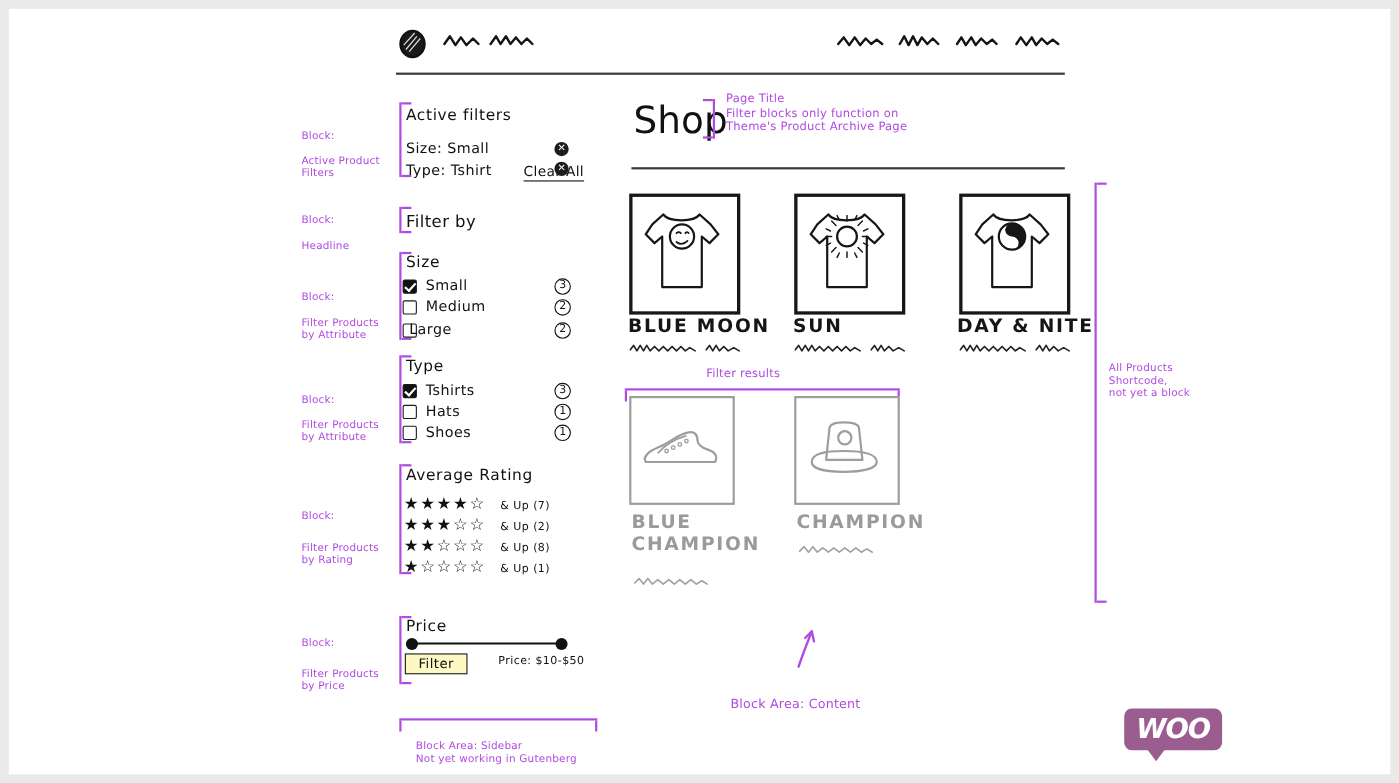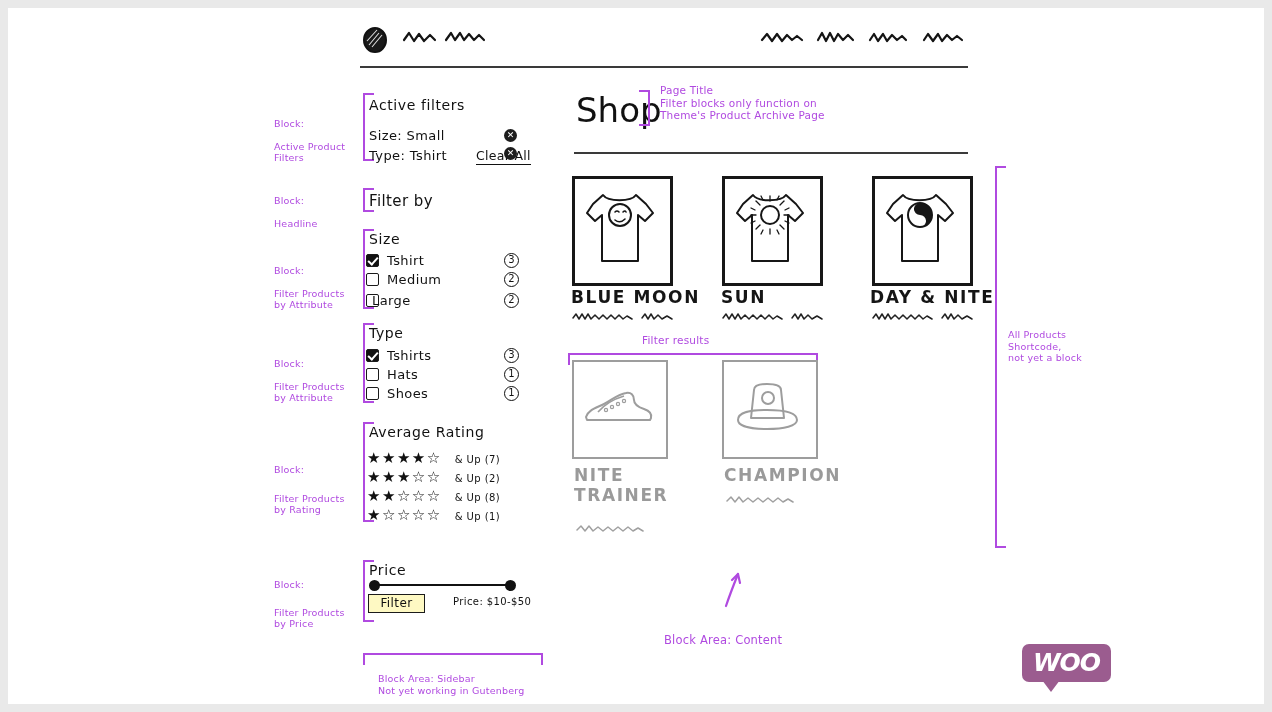--- a/index.html
+++ b/index.html
@@ -218,21 +218,21 @@
   <div class="abs hand" style="left:361px;top:140px;">Type: Tshirt</div>
   <div class="xbtn" style="left:496px;top:139px;">✕</div>
 
   <div class="brk" style="left:355px;top:180px;height:24px;width:10px;"></div>
   <div class="abs hand" style="left:361px;top:184px;font-size:15px;">Filter by</div>
 
   <div class="brk" style="left:355px;top:221px;height:80px;width:10px;"></div>
   <div class="abs hand hand-title" style="left:361px;top:223px;">Size</div>
 
   <div class="cbx on" style="left:358px;top:246px;"></div>
-  <div class="abs hand" style="left:379px;top:245px;">Tshirt</div>
+  <div class="abs hand" style="left:379px;top:245px;">Small</div>
   <div class="cnt" style="left:496px;top:245px;">3</div>
 
   <div class="cbx" style="left:358px;top:265px;"></div>
   <div class="abs hand" style="left:379px;top:264px;">Medium</div>
   <div class="cnt" style="left:496px;top:264px;">2</div>
 
   <div class="cbx" style="left:358px;top:286px;"></div>
   <div class="abs hand" style="left:364px;top:285px;text-align:center;">Large</div>
   <div class="cnt" style="left:496px;top:285px;">2</div>
 
@@ -364,21 +364,21 @@
     <svg width="87" height="90" viewBox="0 0 87 90">
       <path d="M12 55 C14 48 22 46 30 42 C38 38 44 32 52 31 C57 30 60 33 60 38 C60 42 64 45 70 47 C76 49 78 52 77 56 L76 58 L13 58 Z" stroke="#9d9d9d" stroke-width="2" fill="none" stroke-linejoin="round"></path>
       <path d="M13 58 L76 58" stroke="#9d9d9d" stroke-width="2"></path>
       <path d="M24 50 C30 43 40 37 50 34" stroke="#9d9d9d" stroke-width="1.6" fill="none"></path>
       <circle cx="32" cy="48" r="1.6" fill="none" stroke="#9d9d9d" stroke-width="1.2"></circle>
       <circle cx="38" cy="45" r="1.6" fill="none" stroke="#9d9d9d" stroke-width="1.2"></circle>
       <circle cx="44" cy="42" r="1.6" fill="none" stroke="#9d9d9d" stroke-width="1.2"></circle>
       <circle cx="50" cy="39" r="1.6" fill="none" stroke="#9d9d9d" stroke-width="1.2"></circle>
     </svg>
   </div>
-  <div class="abs prod-name ghost" style="left:566px;top:457px;width:110px;white-space:normal;">NITE TRAINER</div>
+  <div class="abs prod-name ghost" style="left:566px;top:457px;width:110px;white-space:normal;">BLUE CHAMPION</div>
   <div class="abs" style="left:568px;top:512px;">
     <svg width="90" height="12" viewBox="0 0 90 12">
       <path d="M1 7 L5 3 L9 8 L13 3 L17 8 L22 4 L27 8 L32 4 L37 8 L42 4 L47 8 L52 4 L57 8 L62 5 L67 8" stroke="#a0a0a0" stroke-width="1.5" fill="none" stroke-linecap="round" stroke-linejoin="round"></path>
     </svg>
   </div>
 
   <div class="card-frame ghost" style="left:714px;top:352px;width:92px;height:95px;">
     <svg width="87" height="90" viewBox="0 0 87 90">
       <path d="M27 56 L30 28 C30 24 34 22 43 22 C52 22 57 24 57 28 L60 56 Z" stroke="#9d9d9d" stroke-width="2" fill="none" stroke-linejoin="round"></path>
       <path d="M14 58 C14 50 26 48 43 48 C60 48 73 50 73 58 C73 64 60 67 43 67 C26 67 14 64 14 58 Z" stroke="#9d9d9d" stroke-width="2" fill="none"></path>

